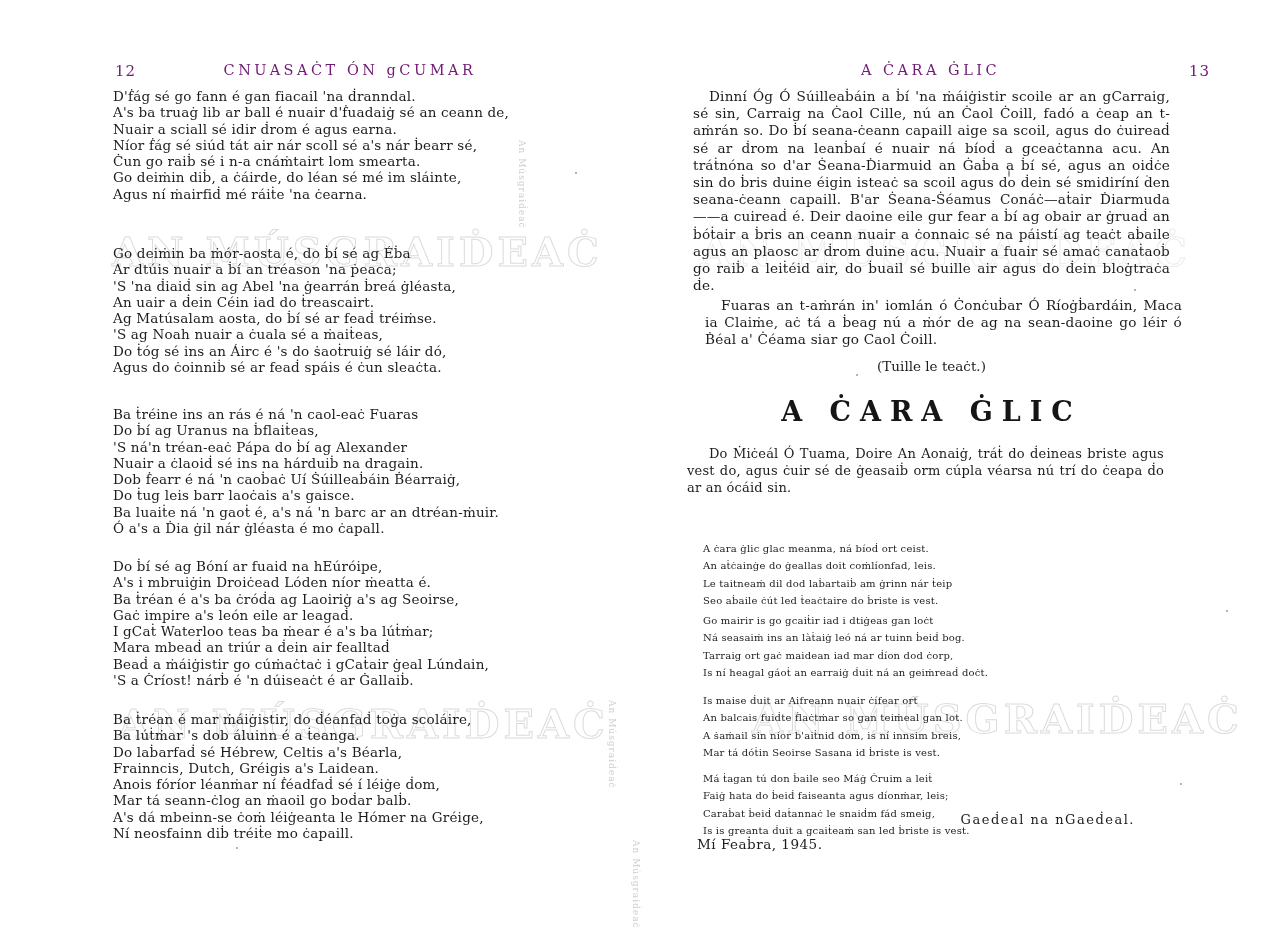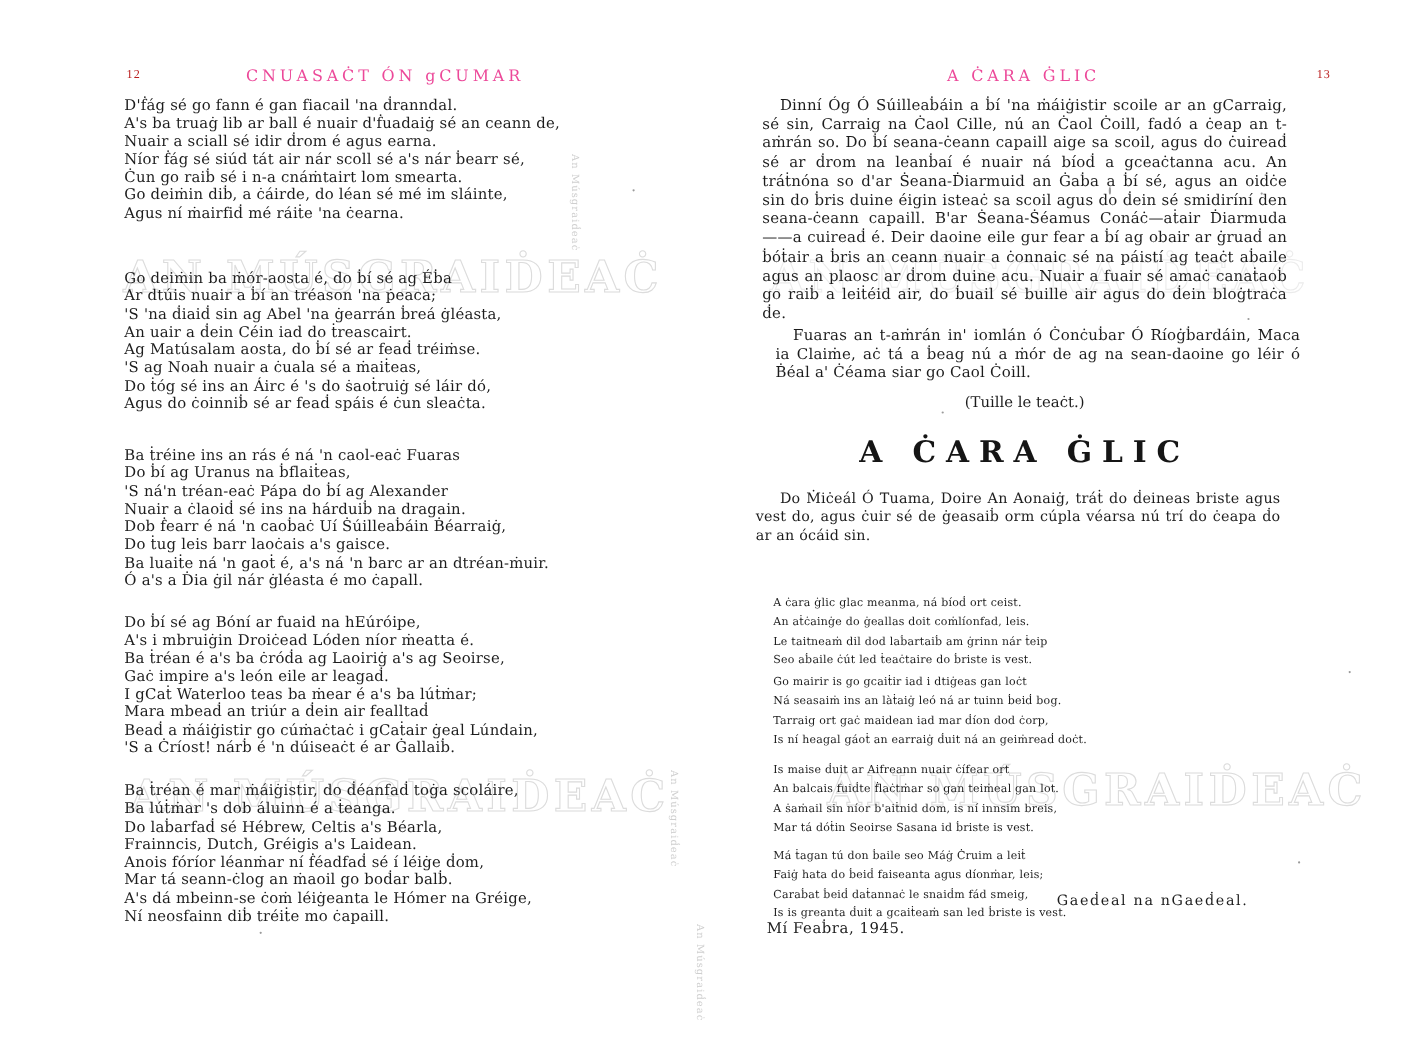--- a/index.html
+++ b/index.html
@@ -1,20 +1,20 @@
 <!DOCTYPE html>
 <html><head>
 <meta charset="utf-8">
 <style>
   html,body{margin:0;padding:0;background:#ffffff;}
   #scan{position:relative;width:1282px;height:950px;background:#ffffff;overflow:hidden;
         font-family:"DejaVu Serif","Liberation Serif",serif;color:#1c1c1c;}
   
-  .pgnum{position:absolute;top:62px;font-size:11px;letter-spacing:1px;color:#b91c1c;font-family:Liberation Serif, serif;}
-  .runhead{position:absolute;top:62px;font-size:14.5px;letter-spacing:3.5px;color:#ec4899;text-align:center;}
+  .pgnum{position:absolute;top:62px;font-size:15px;letter-spacing:1px;color:#701a75;}
+  .runhead{position:absolute;top:62px;font-size:14.5px;letter-spacing:3.5px;color:#701a75;text-align:center;}
   #lp-head{left:115px;width:470px;}
   #rp-head{left:693px;width:475px;}
   #lp-num{left:115px;}
   #rp-num{left:1180px;width:30px;text-align:right;}
   
   .stanza{position:absolute;left:113px;width:490px;font-size:13.5px;line-height:16.3px;
           letter-spacing:0.2px;white-space:nowrap;}
   .pline{min-height:16px;}
   #l-s1{top:88px;} #l-s2{top:245px;} #l-s3{top:406px;} #l-s4{top:558px;} #l-s5{top:711px;}
   

